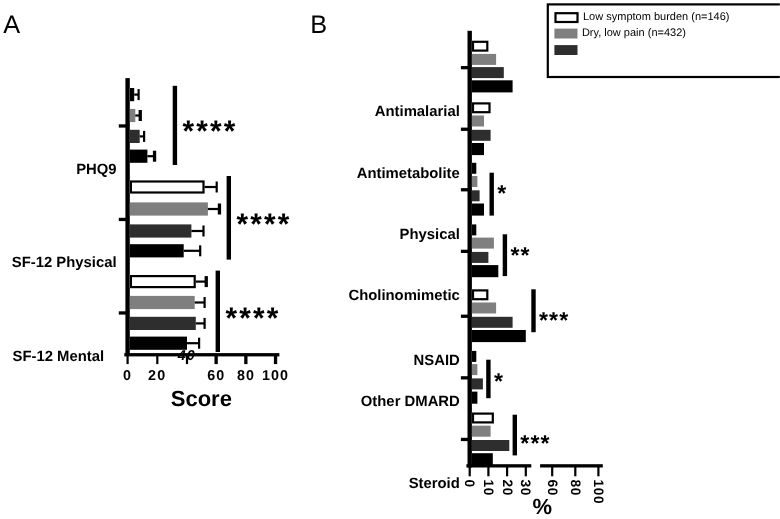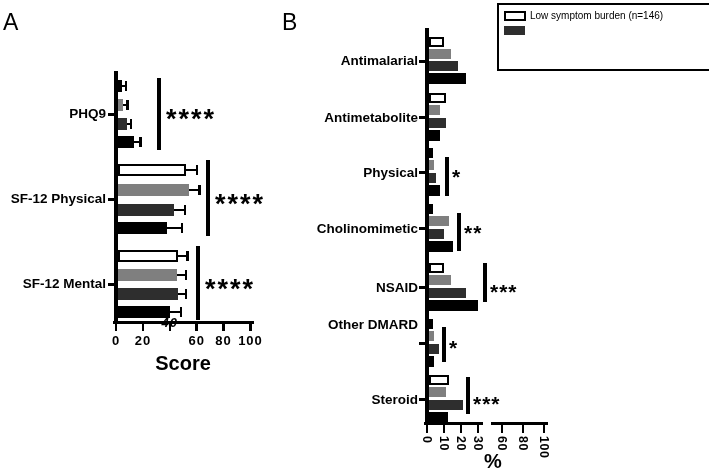--- a/index.html
+++ b/index.html
@@ -5,21 +5,21 @@
   html,body{margin:0;padding:0;background:#fff;}
   #figure{position:relative;width:709px;height:472px;background:#ffffff;overflow:hidden;
           font-family:"Liberation Sans",sans-serif;color:#000;}
   .panel-label{position:absolute;font-size:23px;font-weight:400;}
   .axis-line{position:absolute;background:#000;}
   .bar{position:absolute;}
   .bar.outlined{background:#fff;border:2.5px solid #000;box-sizing:border-box;}
   .err-line{position:absolute;background:#000;height:2.4px;}
   .err-cap{position:absolute;background:#000;width:2.4px;}
   .cat-tick{position:absolute;background:#000;height:3px;}
-  .cat-label{position:absolute;font-size:13.5px;font-weight:bold;text-align:right;white-space:nowrap;}
+  .cat-label{position:absolute;font-size:13.5px;font-weight:bold;text-align:right;white-space:nowrap;margin-top:40px;}
   .x-tick{position:absolute;background:#000;width:2.6px;}
   .x-tick-label{position:absolute;font-size:13px;font-weight:bold;text-align:center;letter-spacing:1px;}
   .x-tick-label-rot{position:absolute;font-size:12.5px;font-weight:bold;white-space:nowrap;
                     transform:rotate(90deg);transform-origin:0 0;letter-spacing:0.5px;}
   .axis-title{position:absolute;font-weight:bold;font-size:20px;text-align:center;}
   .sig-line{position:absolute;background:#000;width:4px;}
   .sig-stars{position:absolute;font-weight:bold;white-space:nowrap;}
   .sig-stars.pa{font-size:27px;letter-spacing:2px;}
   .sig-stars.pb{font-size:21px;letter-spacing:1px;}
   #legend{position:absolute;left:497px;top:3px;width:206px;height:61px;border:2.5px solid #000;
@@ -33,20 +33,24 @@
 <body>
 
 <div id="figure">
   <div class="panel-label" style="left:3px;top:9px;">A</div>
   <div class="panel-label" style="left:282px;top:9px;">B</div>
 
   <div id="legend">
       <div class="legend-item">
         <div class="legend-swatch outlined"></div>
         <div class="legend-label">Low symptom burden (n=146)</div>
+      </div>
+      <div class="legend-item">
+        <div class="legend-swatch" style="background: rgb(127, 127, 127);"></div>
+        <div class="legend-label">Dry, low pain (n=432)</div>
       </div>
       <div class="legend-item">
         <div class="legend-swatch" style="background: rgb(46, 46, 46);"></div>
       </div>
     </div>
 
   <div id="chartA">
       <div class="axis-line" style="left: 114.4px; top: 71px; width: 3.2px; height: 252px;"></div>
       <div class="axis-line" style="left: 113px; top: 320.5px; width: 141px; height: 3.2px;"></div>
       <div class="x-tick" style="left: 114.7px; top: 322px; height: 9px;"></div>
@@ -83,21 +87,21 @@
       <div class="bar" style="left: 117.5px; top: 184px; width: 71.285px; height: 12px; background: rgb(127, 127, 127);"></div>
       <div class="err-line" style="left: 188.785px; top: 188.8px; width: 10.76px;"></div>
       <div class="err-cap" style="left: 198.345px; top: 185.2px; height: 9.6px;"></div>
       <div class="bar" style="left: 117.5px; top: 204px; width: 56.49px; height: 12px; background: rgb(46, 46, 46);"></div>
       <div class="err-line" style="left: 173.99px; top: 208.8px; width: 10.76px;"></div>
       <div class="err-cap" style="left: 183.55px; top: 205.2px; height: 9.6px;"></div>
       <div class="bar" style="left: 117.5px; top: 222px; width: 49.765px; height: 12px; background: rgb(0, 0, 0);"></div>
       <div class="err-line" style="left: 167.265px; top: 226.8px; width: 14.795px;"></div>
       <div class="err-cap" style="left: 180.86px; top: 223.2px; height: 9.6px;"></div>
       <div class="cat-tick" style="left: 107.5px; top: 282.5px; width: 8px;"></div>
-      <div class="cat-label" style="left: 0px; top: 276px; width: 106px;">SF-12 Mental</div>
+      <div class="cat-label" style="left: 0px; top: 276px; width: 106px; text-align: center;">SF-12 Mental</div>
       <div class="bar outlined" style="left: 117.5px; top: 250px; width: 60.525px; height: 12px;"></div>
       <div class="err-line" style="left: 178.025px; top: 254.8px; width: 9.415px;"></div>
       <div class="err-cap" style="left: 186.24px; top: 251.2px; height: 9.6px;"></div>
       <div class="bar" style="left: 117.5px; top: 269px; width: 59.18px; height: 12px; background: rgb(127, 127, 127);"></div>
       <div class="err-line" style="left: 176.68px; top: 273.8px; width: 9.415px;"></div>
       <div class="err-cap" style="left: 184.895px; top: 270.2px; height: 9.6px;"></div>
       <div class="bar" style="left: 117.5px; top: 288px; width: 60.525px; height: 12px; background: rgb(46, 46, 46);"></div>
       <div class="err-line" style="left: 178.025px; top: 292.8px; width: 8.07px;"></div>
       <div class="err-cap" style="left: 184.895px; top: 289.2px; height: 9.6px;"></div>
       <div class="bar" style="left: 117.5px; top: 306px; width: 52.455px; height: 12px; background: rgb(0, 0, 0);"></div>

